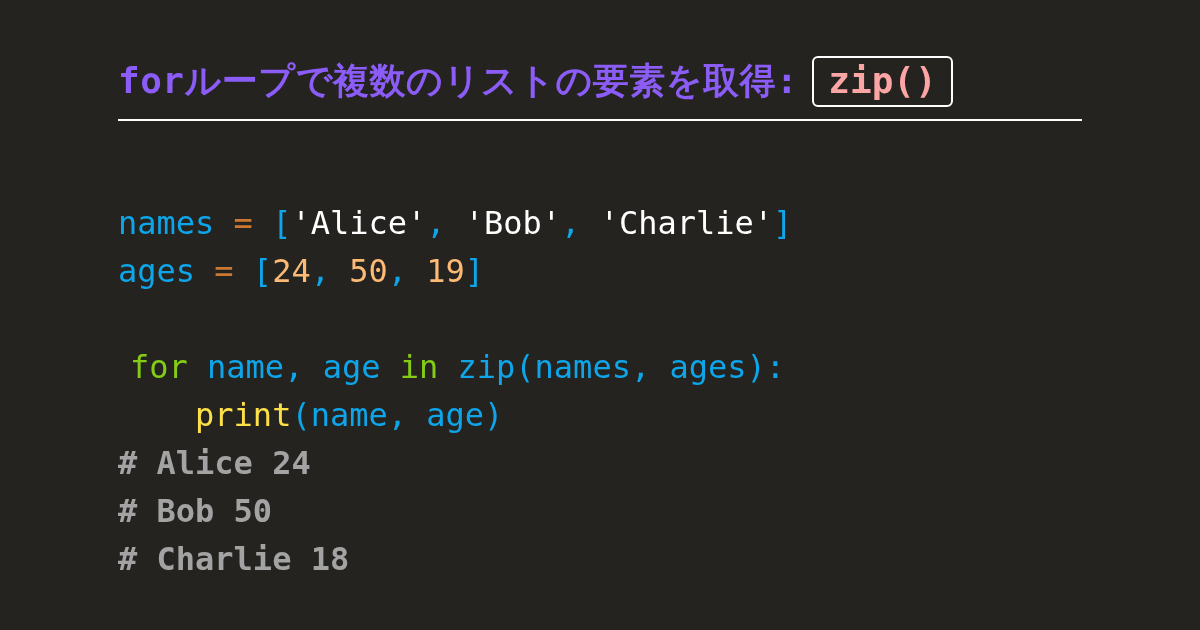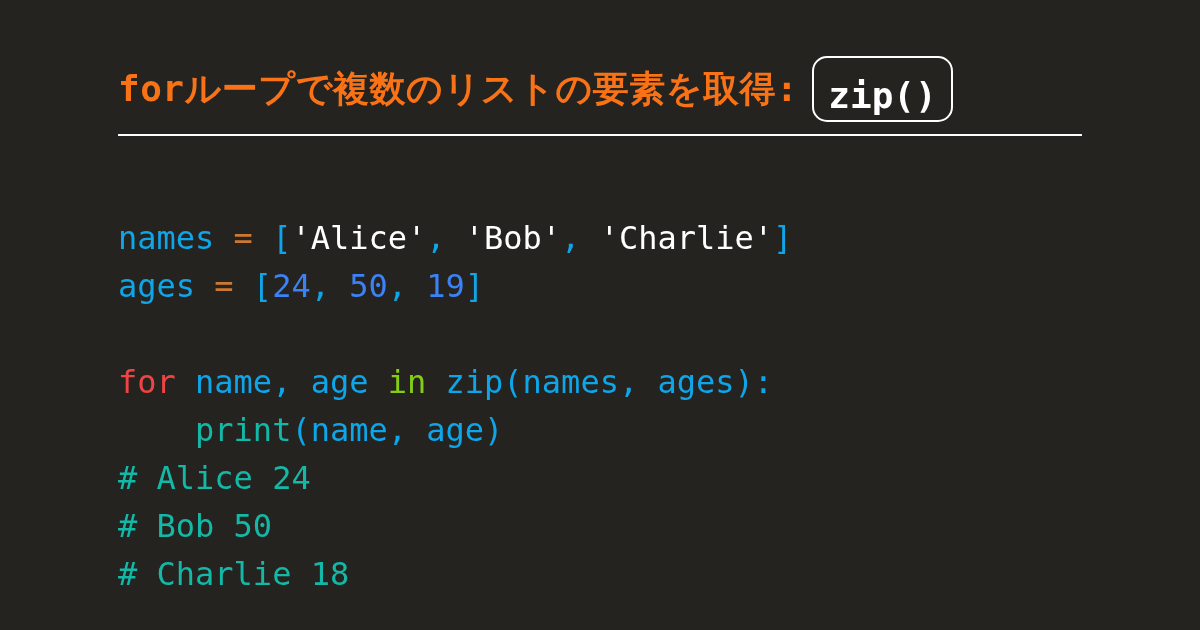--- a/index.html
+++ b/index.html
@@ -14,50 +14,50 @@
     padding: 56px 118px 0 118px;
   }
   .title-row {
     display: flex;
     align-items: center;
     border-bottom: 2px solid #ffffff;
     padding-bottom: 12px;
     margin-bottom: 30px;
   }
   .title-text {
-    color: #f97316;
+    color: #8b5cf6;
     font-weight: 700;
     font-size: 36px;
     letter-spacing: 0.5px;
     white-space: nowrap;
   }
   .title-box {
     border: 2px solid #ffffff;
-    border-radius: 15px;
-    color: #ffffff;
+    border-radius: 6px;
+    color: #fca5a5;
     font-weight: 700;
     font-size: 36px;
-    padding: 17px 14px 4px 14px;
+    padding: 2px 14px 4px 14px;
     margin-left: 14px;
     display: inline-block;
   }
   .code {
     font-size: 32px;
     line-height: 1.5;
     white-space: pre;
     color: #e6e1dc;
   }
   .c-default { color: #0ea5e9; }
   .c-op      { color: #cc7833; }   
-  .c-kw      { color: #ef4444; }
+  .c-kw      { color: #84cc16; margin-left: 12px; }
   .c-in      { color: #84cc16; }   
   .c-str     { color: #ffffff; }   
-  .c-num     { color: #3b82f6; }   
-  .c-func    { color: #14b8a6; }   
-  .c-comment { color: #14b8a6; }   
+  .c-num     { color: #fdba74; }   
+  .c-func    { color: #fde047; }   
+  .c-comment { color: #a3a3a3; font-weight: bold; }   
 </style>
 </head>
 <body>
 
 <div class="wrap">
 
   <div class="title-row">
     <span class="title-text">forループで複数のリストの要素を取得: </span>
     <span class="title-box">zip()</span>
   </div>

